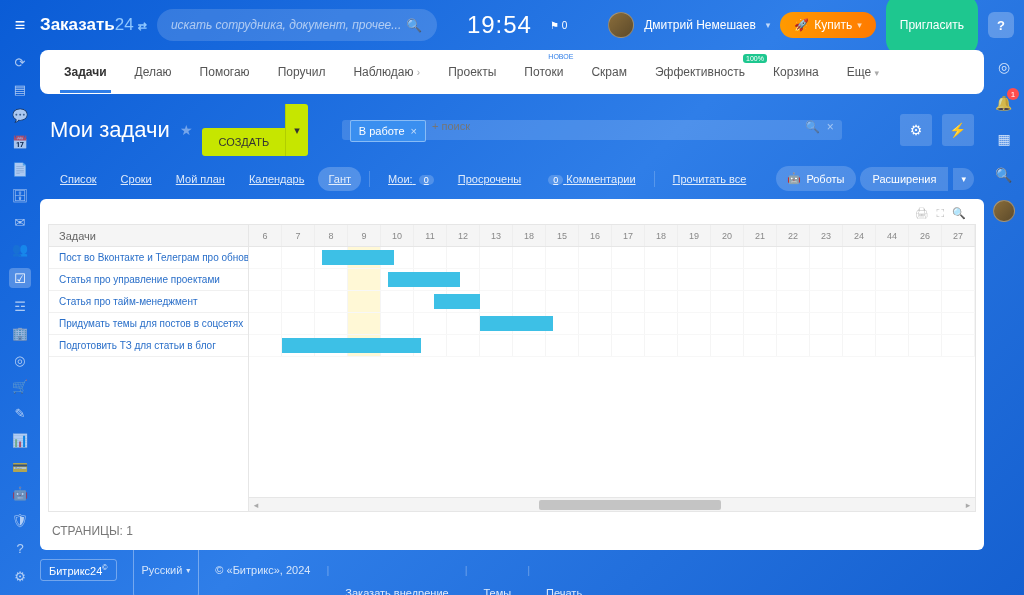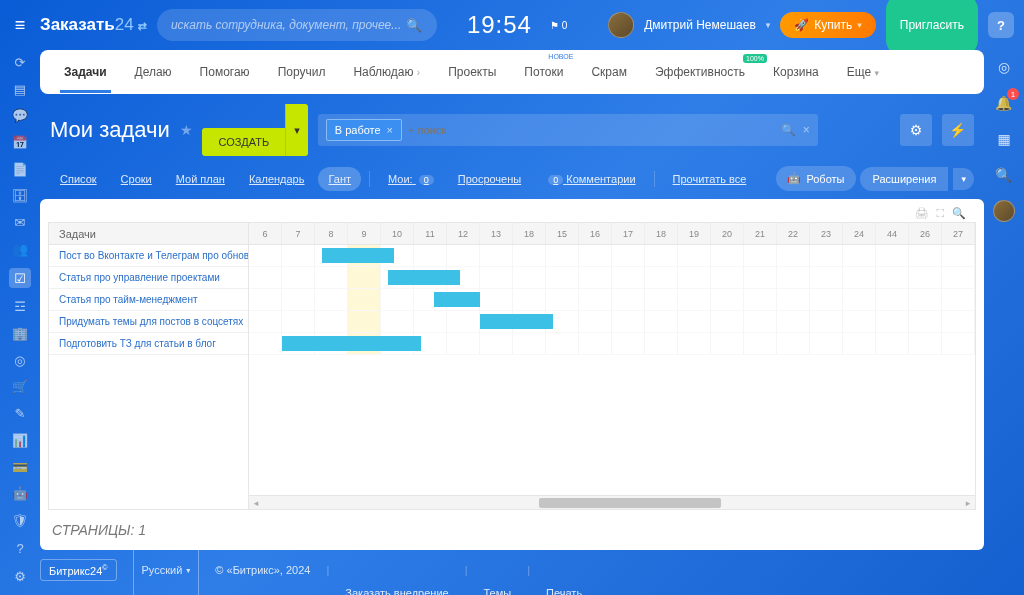--- a/index.html
+++ b/index.html
@@ -49,21 +49,21 @@
 .tab .sup.green { background: #1ec78f; color: #fff; padding: 1px 3px; border-radius: 3px; right:-18px; top:3px;}
 
 
 .title-row { display: flex; align-items: center; padding: 4px 10px 10px 10px; gap: 10px; }
 .page-title { color: #fff; font-size: 22px; font-weight: 300; }
 .star { color: rgba(255,255,255,0.4); font-size: 14px; }
 .btn-create { display: flex; }
 .btn-create button { background: #c6e600; border: none; color: #333; font-size: 11px; padding: 8px 16px; cursor: pointer; text-transform: uppercase; }
 .btn-create button:first-child { border-radius: 3px 0 0 3px; margin-top: 24px; }
 .btn-create button:last-child { border-radius: 0 3px 3px 0; border-left: 1px solid rgba(0,0,0,0.1); padding: 8px 8px; }
-.filter-box { background: rgba(255,255,255,0.15); border-radius: 3px; height: 32px; display: flex; align-items: center; padding: 0 8px; gap: 6px; flex: 0 0 500px; }
+.filter-box { background: rgba(255,255,255,0.15); border-radius: 3px; height: 20px; display: flex; align-items: flex-start; padding: 0 8px; gap: 6px; flex: 0 0 500px; margin-left: 24px; }
 .filter-tag { background: #3a8ff0; color: #fff; font-size: 11px; padding: 4px 8px; border-radius: 2px; display: flex; align-items: center; gap: 6px; border:1px solid rgba(255,255,255,0.4); }
 .filter-tag .x { color: rgba(255,255,255,0.7); cursor: pointer; font-size:11px;}
 .filter-box input { background: transparent; border: none; color: rgba(255,255,255,0.6); font-size: 11px; outline: none; flex: 1; }
 .filter-box .fi { color: rgba(255,255,255,0.5); font-size: 12px; margin-left: auto; cursor:pointer;}
 .title-row .sp { flex: 1; }
 .icon-btn { width: 32px; height: 32px; background: rgba(255,255,255,0.18); border-radius: 3px; color: #fff; display: flex; align-items: center; justify-content: center; font-size: 14px; cursor: pointer; border:none;}
 
 
 .viewtabs { display: flex; align-items: center; padding: 0 10px 8px 10px; gap: 4px; }
 .vtab { color: rgba(255,255,255,0.85); font-size: 11px; padding: 6px 10px; cursor: pointer; border-radius: 12px; text-decoration: underline; }
@@ -88,21 +88,21 @@
 .day { flex: 1; font-size: 9px; color: #888; display: flex; align-items: center; justify-content: center; border-right: 1px solid #eee; }
 .gr-body { position: relative; }
 .gr-row { height: 22px; border-bottom: 1px solid #f7f7f7; position: relative; display:flex; }
 .gr-row .cell { flex:1; border-right:1px solid #f5f5f5; }
 .today-col { position: absolute; top: 0; bottom: 0; background: #fff8d6; z-index: 0; }
 .bar { position: absolute; height: 15px; top: 3px; background: #3dc0e6; z-index: 2; }
 .scrollbar { height: 14px; background: #f4f4f4; border-top: 1px solid #e6e6e6; display: flex; align-items: center; position: relative; }
 .scrollbar .thumb { position: absolute; height: 10px; top: 2px; background: #c4c4c4; border-radius: 2px; }
 .scrollbar .arr { width: 14px; text-align: center; color: #aaa; font-size: 9px; cursor:pointer;}
 .scrollbar .arr.r{margin-left:auto;}
-.pager { font-size: 14px; color: #777; padding: 12px 4px 4px 4px; font-style: italic; }
+.pager { font-size: 12px; color: #777; padding: 12px 4px 4px 4px; }
 
 
 .footer { position: absolute; left: 40px; right: 40px; bottom: 10px; height: 30px; display: flex; align-items: center; gap: 16px; color: rgba(255,255,255,0.8); font-size: 11px; }
 .f-logo { border: 1px solid rgba(255,255,255,0.35); border-radius: 3px; padding: 4px 8px; font-size: 11px; color:#fff; }
 .f-lang { border: 1px solid rgba(255,255,255,0.35); border-radius: 3px; padding: 20px 8px; font-size: 11px; cursor: pointer; display:flex; gap:4px; align-items:center;}
 .footer a { color: rgba(255,255,255,0.85); text-decoration: none; cursor: pointer; margin-top: 45px; }
 .fsep{color:rgba(255,255,255,0.3);}
 </style>
 </head>
 <body>

